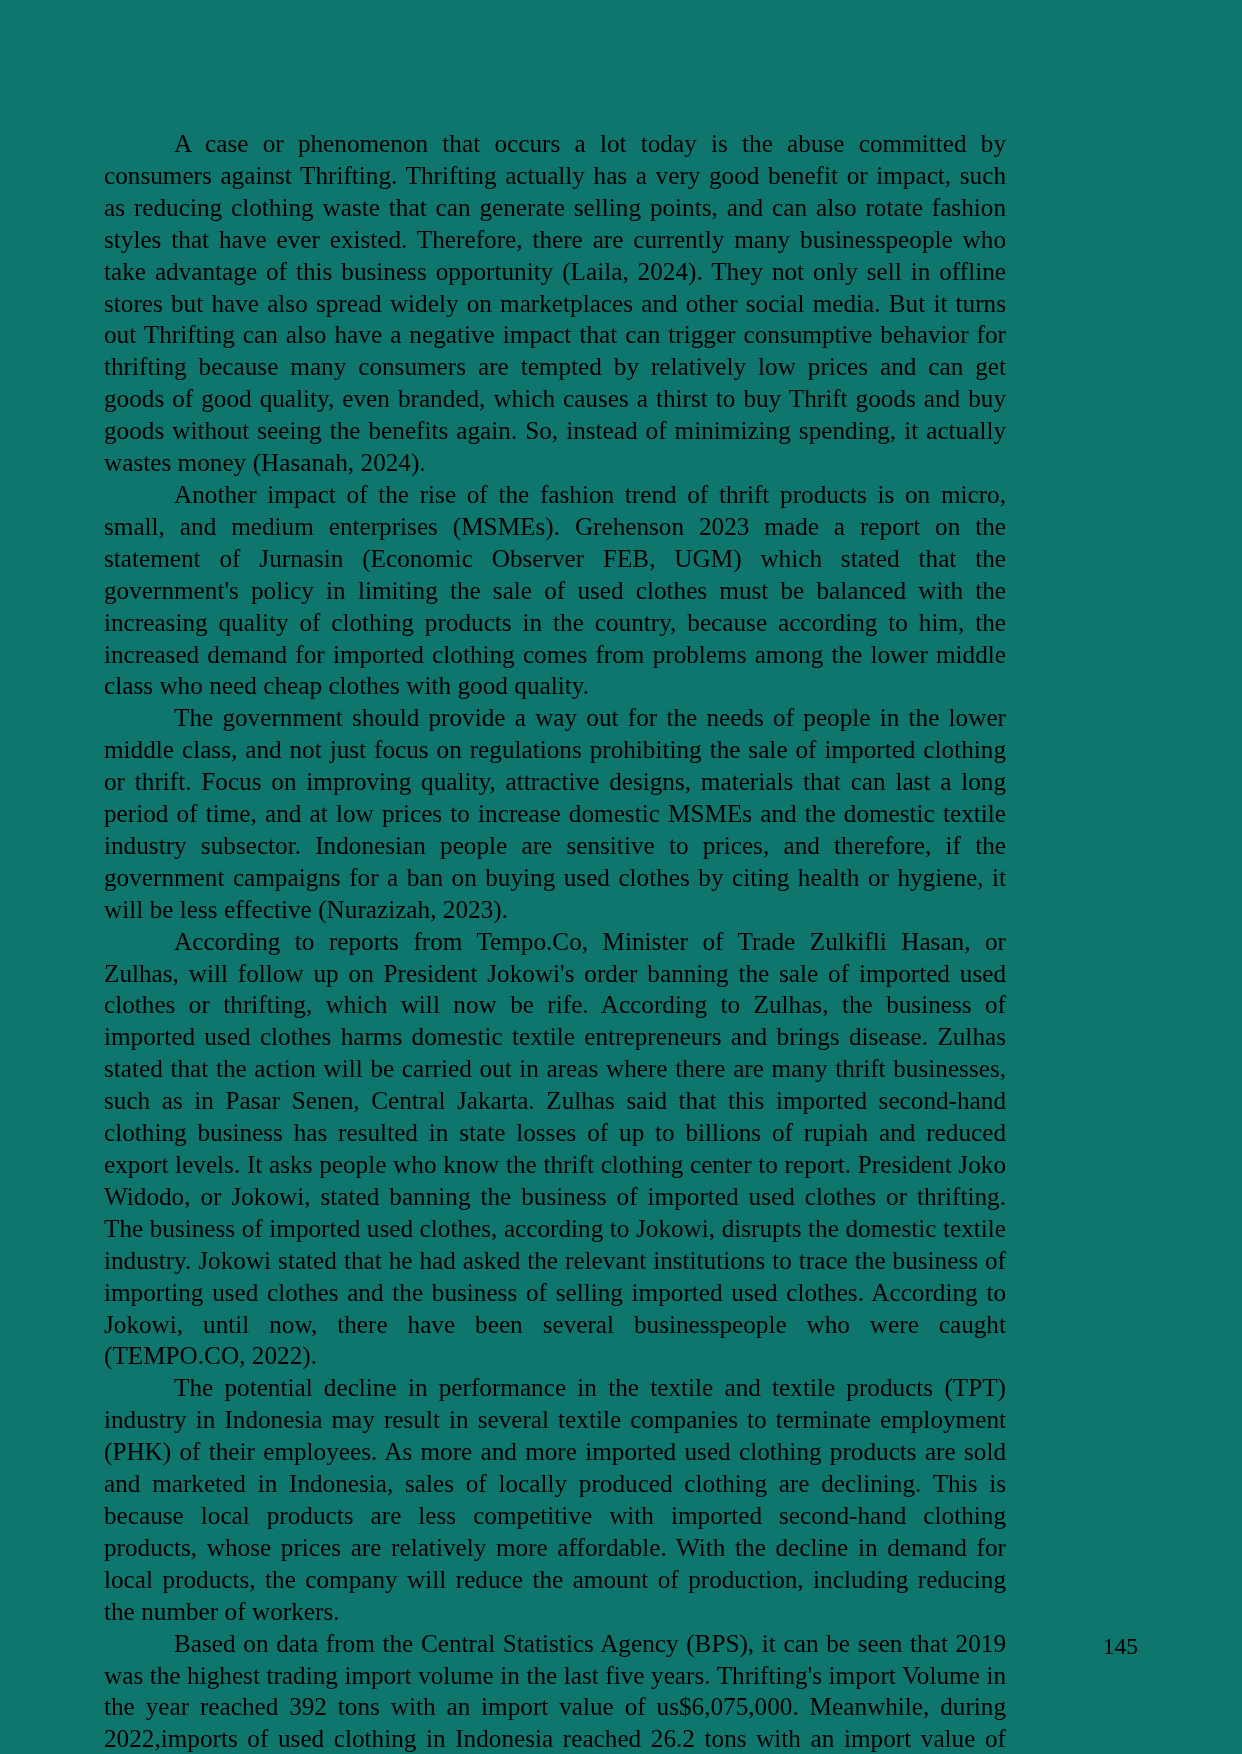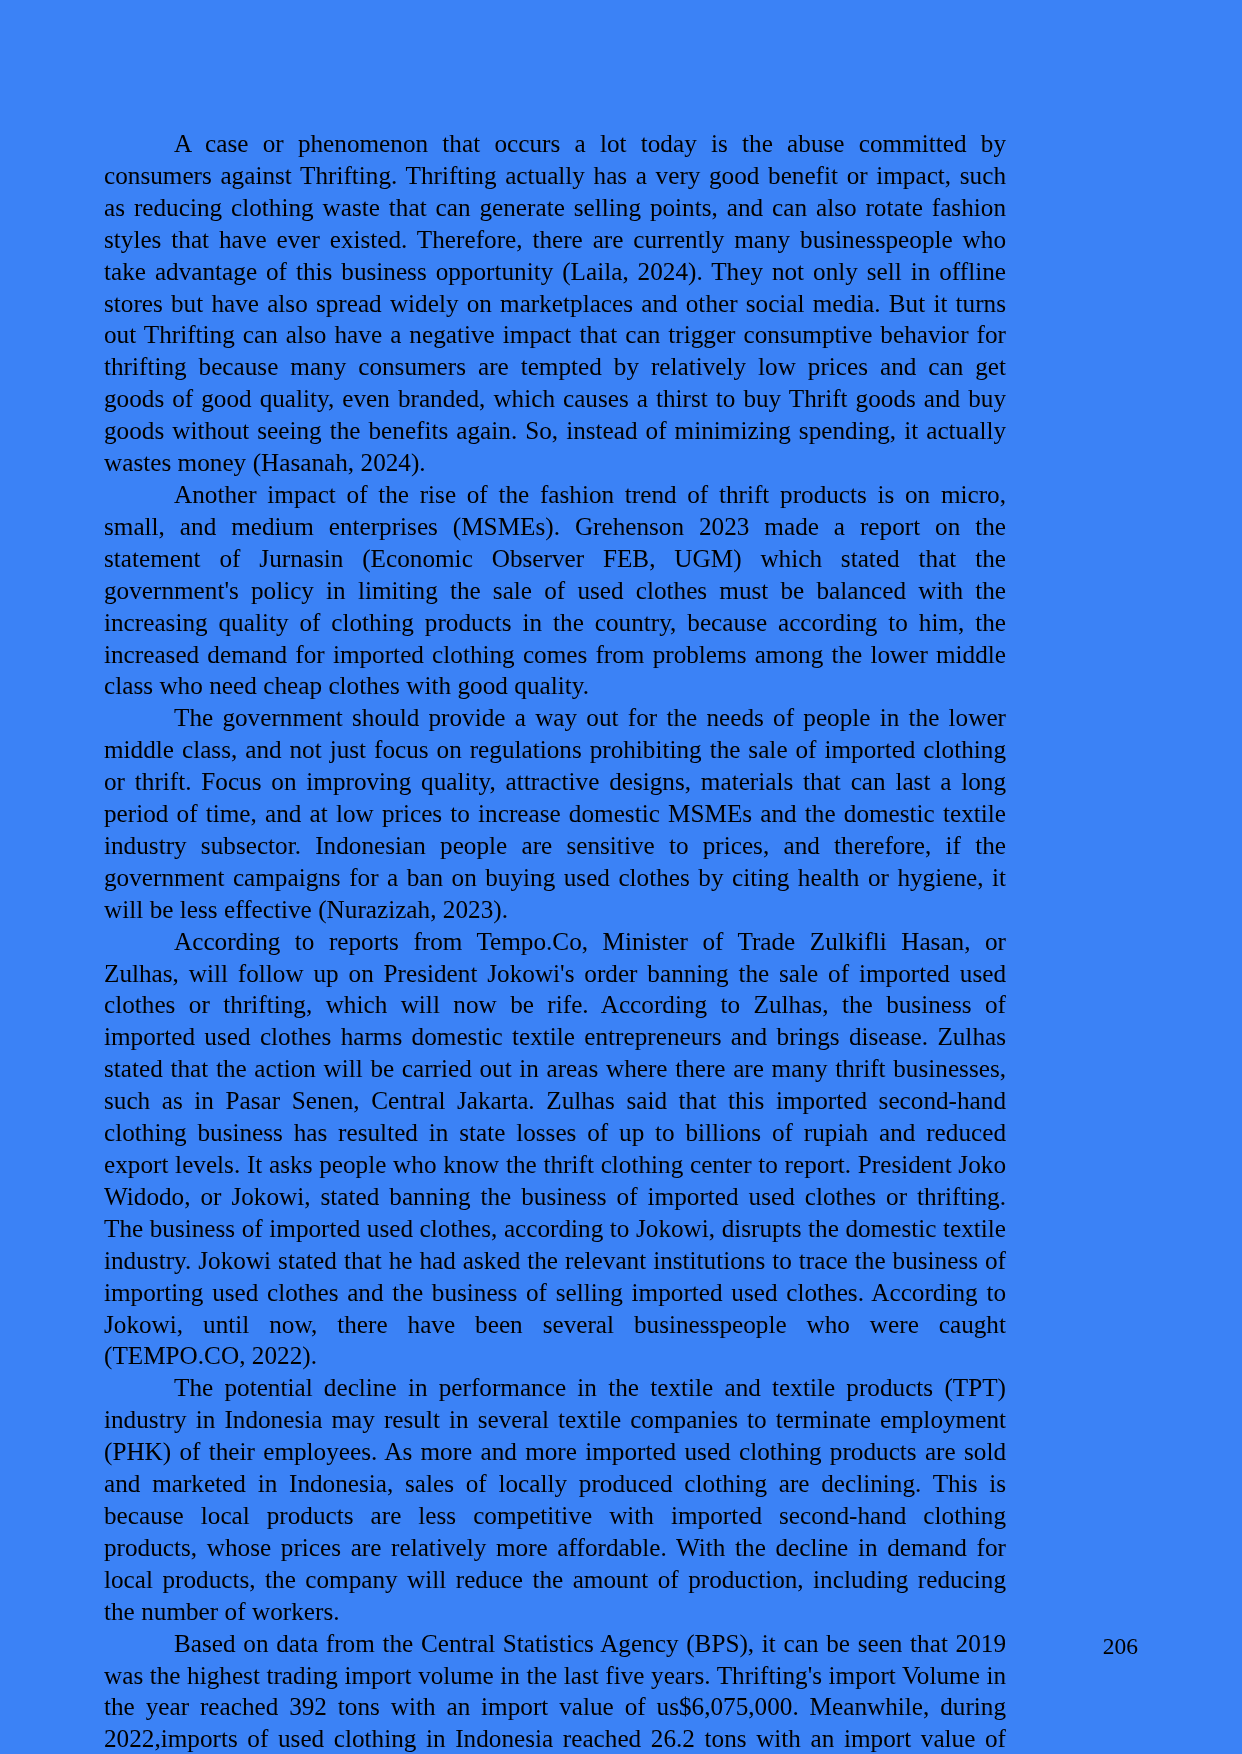--- a/index.html
+++ b/index.html
@@ -15,21 +15,21 @@
     font-family: "Liberation Serif", "DejaVu Serif", serif;
     color: #000000;
     overflow: hidden;
   }
   .page {
     position: absolute;
     left: 0;
     top: 0;
     width: 1242px;
     height: 1754px;
-    background: #3b82f6;
+    background: #0f766e;
   }
   .content {
     position: absolute;
     left: 104px;
     top: 128px;
     width: 902px;
   }
   p.para {
     margin: 0;
     padding: 0;
@@ -58,14 +58,14 @@
 
 <div class="page">
   <div class="content">
     <p class="para">A case or phenomenon that occurs a lot today is the abuse committed by consumers against Thrifting. Thrifting actually has a very good benefit or impact, such as reducing clothing waste that can generate selling points, and can also rotate fashion styles that have ever existed. Therefore, there are currently many businesspeople who take advantage of this business opportunity (Laila, 2024). They not only sell in offline stores but have also spread widely on marketplaces and other social media. But it turns out Thrifting can also have a negative impact that can trigger consumptive behavior for thrifting because many consumers are tempted by relatively low prices and can get goods of good quality, even branded, which causes a thirst to buy Thrift goods and buy goods without seeing the benefits again. So, instead of minimizing spending, it actually wastes money (Hasanah, 2024).</p>
     <p class="para">Another impact of the rise of the fashion trend of thrift products is on micro, small, and medium enterprises (MSMEs). Grehenson 2023 made a report on the statement of Jurnasin (Economic Observer FEB, UGM) which stated that the government's policy in limiting the sale of used clothes must be balanced with the increasing quality of clothing products in the country, because according to him, the increased demand for imported clothing comes from problems among the lower middle class who need cheap clothes with good quality.</p>
     <p class="para">The government should provide a way out for the needs of people in the lower middle class, and not just focus on regulations prohibiting the sale of imported clothing or thrift. Focus on improving quality, attractive designs, materials that can last a long period of time, and at low prices to increase domestic MSMEs and the domestic textile industry subsector. Indonesian people are sensitive to prices, and therefore, if the government campaigns for a ban on buying used clothes by citing health or hygiene, it will be less effective (Nurazizah, 2023).</p>
     <p class="para">According to reports from Tempo.Co, Minister of Trade Zulkifli Hasan, or Zulhas, will follow up on President Jokowi's order banning the sale of imported used clothes or thrifting, which will now be rife. According to Zulhas, the business of imported used clothes harms domestic textile entrepreneurs and brings disease. Zulhas stated that the action will be carried out in areas where there are many thrift businesses, such as in Pasar Senen, Central Jakarta. Zulhas said that this imported second-hand clothing business has resulted in state losses of up to billions of rupiah and reduced export levels. It asks people who know the thrift clothing center to report.  President Joko Widodo, or Jokowi, stated banning the business of imported used clothes or thrifting. The business of imported used clothes, according to Jokowi, disrupts the domestic textile industry. Jokowi stated that he had asked the relevant institutions to trace the business of importing used clothes and the business of selling imported used clothes. According to Jokowi, until now, there have been several businesspeople who were caught (TEMPO.CO, 2022).</p>
     <p class="para">The potential decline in performance in the textile and textile products (TPT) industry in Indonesia may result in several textile companies to terminate employment (PHK) of their employees. As more and more imported used clothing products are sold and marketed in Indonesia, sales of locally produced clothing are declining. This is because local products are less competitive with imported second-hand clothing products, whose prices are relatively more affordable. With the decline in demand for local products, the company will reduce the amount of production, including reducing the number of workers.</p>
     <p class="para">Based on data from the Central Statistics Agency (BPS), it can be seen that 2019 was the highest trading import volume in the last five years. Thrifting's import Volume in the year reached 392 tons with an import value of us$6,075,000. Meanwhile, during 2022,imports of used clothing in Indonesia reached 26.2 tons with an import value of US$272,146 or equivalent to Rp4.21 billion (assuming an exchange rate of 15,468 per US$). The total import volume in 2022 shot up to 227.5% compared to the volume in 2021, which reached 8 tons (Islamiati, 2023). These numbers are proof that if the goods with the HS code 6309.00.00 have a large market in Indonesia. Data on imports of used clothing in 2022, which rose by more than 200%, also coincided with mass layoffs in various apparel industries (Natalia, 2023). Thus, it can be concluded that thrift goods successfully dominate</p>
   </div>
-  <div class="page-number">206</div>
+  <div class="page-number">145</div>
 </div>
 
 </body></html>

